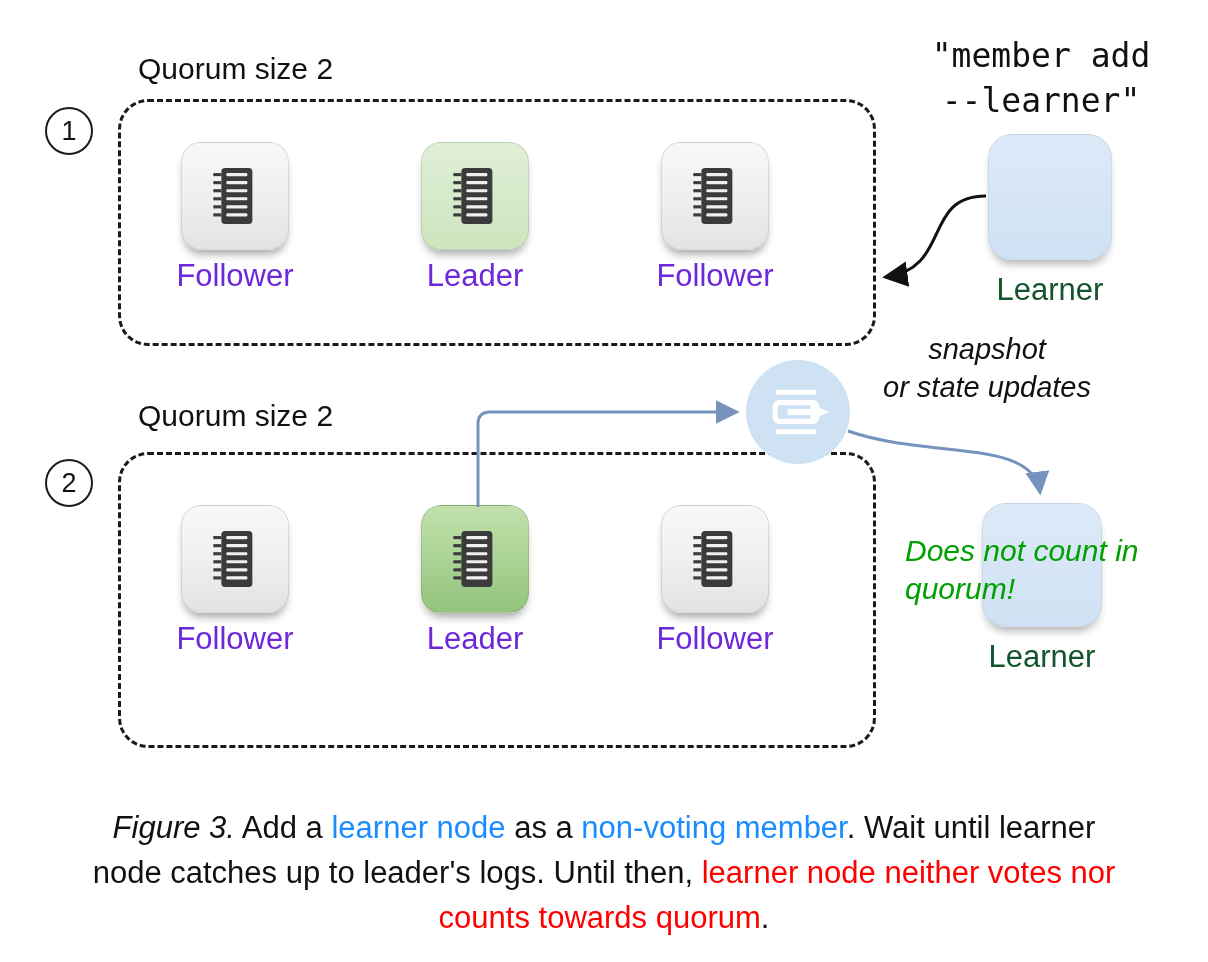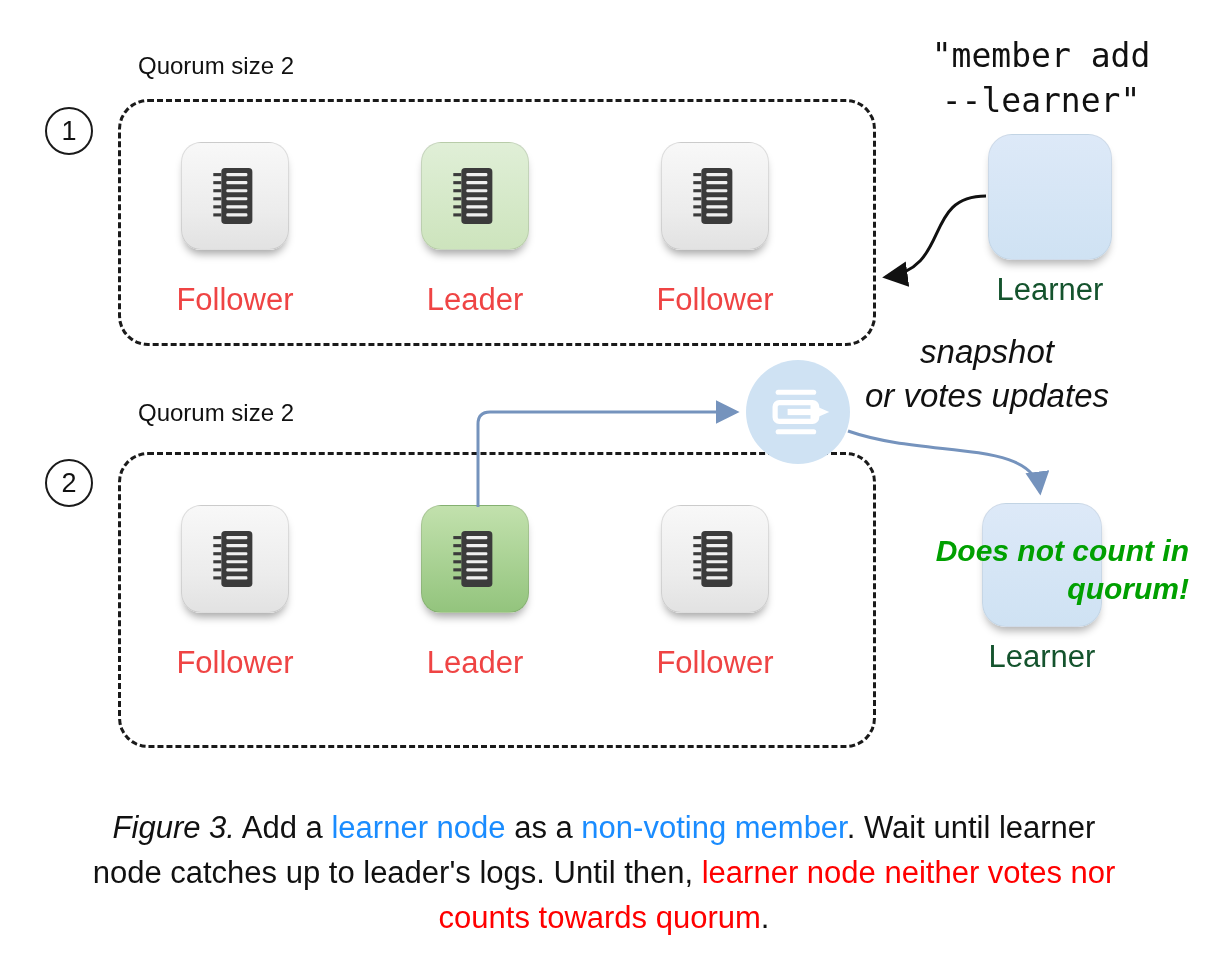--- a/index.html
+++ b/index.html
@@ -29,21 +29,21 @@
     border: 2.5px solid #1a1a1a;
     border-radius: 50%;
     display:flex; align-items:center; justify-content:center;
     font-size: 27px;
     background:#fff;
     z-index: 2;
   }
 
   .quorum-label {
     position:absolute;
-    font-size: 24px;
+    font-size: 30px;
     color:#111;
     white-space: nowrap;
     z-index: 2;
   }
 
   
   .node {
     position:absolute;
     width: 160px;
     text-align:center;
@@ -55,23 +55,23 @@
     border-radius: 20px;
     border: 1px solid rgba(0,0,0,0.10);
     box-shadow: 0 7px 9px -3px rgba(0,0,0,0.35);
     display:flex; align-items:center; justify-content:center;
   }
   .node-icon svg { width: 62px; height: 62px; display:block; }
   .node-icon.gray   { background: linear-gradient(180deg,#f8f8f8 0%,#ececec 65%,#e2e2e2 100%); }
   .node-icon.green-light { background: linear-gradient(180deg,#e0efd7 0%,#cde4bd 100%); }
   .node-icon.green-strong{ background: linear-gradient(180deg,#c2e1ad 0%, var(--leader-green,#93c47d) 100%); }
   .node-label {
-    margin-top: 32px;
+    margin-top: 8px;
     font-size: 31px;
-    color:#ef4444;
+    color:#6d28d9;
   }
 
   
   .learner {
     position:absolute;
     width: 160px;
     text-align:center;
     z-index: 2;
   }
   .learner-icon {
@@ -93,40 +93,40 @@
     line-height: 1.35;
     color:#111;
     z-index: 2;
   }
 
   .transfer-label {
     position:absolute;
     left: 832px; top: 330px; width: 310px;
     text-align:center;
     font-style: italic;
-    font-size: 33px;
+    font-size: 29px;
     line-height: 1.32;
     color:#111;
     z-index: 4;
   }
 
   .snapshot-circle {
     position:absolute;
     left: 746px; top: 360px;
     width: 104px; height: 104px;
     z-index: 3;
   }
   .snapshot-circle svg { width:104px; height:104px; display:block; }
 
   .learner-note {
     position:absolute;
     left: 905px; top: 532px; width: 284px;
-    text-align:right;
+    text-align:left;
     font-size: 30px;
-    font-weight: bold;
+    font-weight: normal;
     font-style: italic;
     line-height: 1.25;
     color: var(--note-green,#00a000);
     z-index: 5;
   }
 
   .arrow-layer {
     position:absolute;
     left:0; top:0;
     width:1208px; height:962px;
@@ -268,21 +268,21 @@
         <rect x="28" y="41" width="40" height="18" rx="4"></rect>
         <line x1="31" y1="69" x2="65" y2="69"></line>
       </g>
       <line x1="40" y1="50" x2="64" y2="50" stroke="#ffffff" stroke-width="6"></line>
       <path d="M62 42 L80 50 L62 58 Z" fill="#ffffff"></path>
     </svg>
   </div>
 
   <div class="transfer-label">
     <div>snapshot</div>
-    <div>or votes updates</div>
+    <div>or state updates</div>
   </div>
 
   <div class="learner" style="left:962px; top:503px;">
     <div class="learner-icon" style="width:118px; height:122px;"></div>
     <div class="learner-label">Learner</div>
   </div>
 
   <div class="learner-note">Does not count in quorum!</div>
 
   <svg class="arrow-layer" viewBox="0 0 1208 962">

